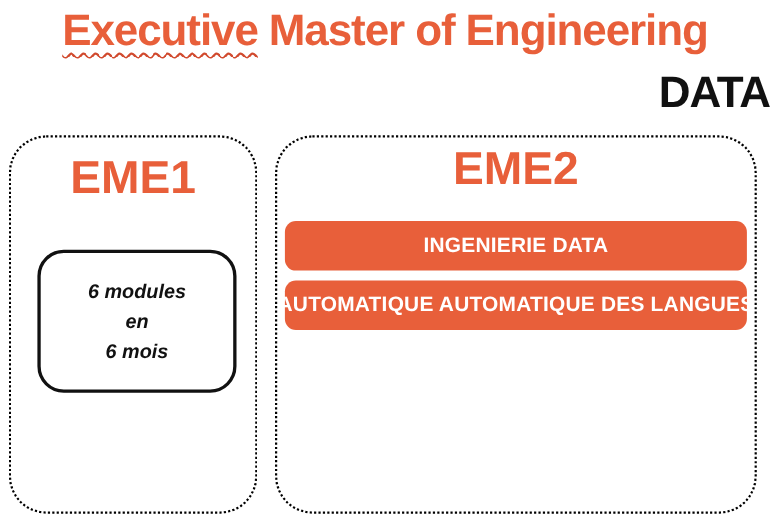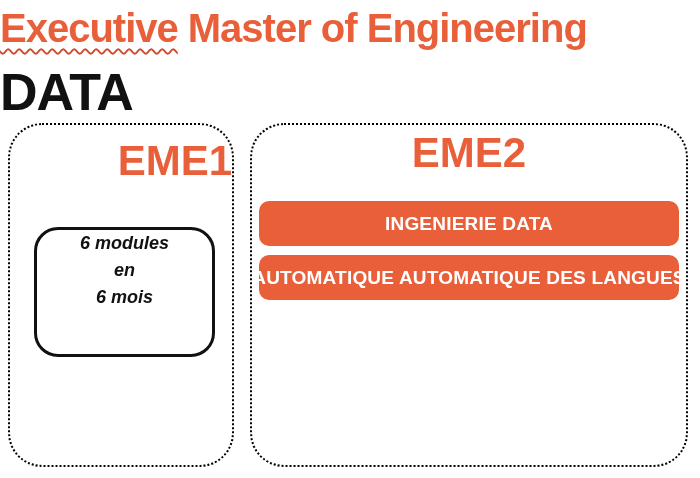--- a/index.html
+++ b/index.html
@@ -8,73 +8,74 @@
     width: 700px; height: 478px;
     position: relative; overflow: hidden;
     font-family: "Liberation Sans", sans-serif;
     color: #111111;
   }
   .slide { position: absolute; inset: 0; background: #ffffff; }
 
   
   .main-title {
     position: absolute; top: 6px; left: 0; width: 100%;
+    text-align: center;
     font-size: 40px; font-weight: bold; letter-spacing: -1px;
     color: #E85F3A;
     white-space: nowrap;
   }
   .main-title .squiggle {
     text-decoration: underline;
     text-decoration-style: wavy;
     text-decoration-color: #D14A2E;
     text-decoration-thickness: 2px;
     text-underline-offset: 6px;
   }
   .main-title .title-rest { margin-left: 10px; }
   .sub-title {
     position: absolute; top: 62px; left: 0; width: 100%;
-    text-align: left;
-    font-size: 52px; font-weight: bold; letter-spacing: -1px;
+    text-align: right;
+    font-size: 40px; font-weight: bold; letter-spacing: -1px;
     color: #111111;
   }
 
   
   .panel {
     position: absolute;
     border: 2px dotted #000000;
     border-radius: 34px;
     background: #ffffff;
   }
   .panel-eme1 { left: 8px;   top: 123px; width: 226px; height: 344px; }
   .panel-eme2 { left: 250px; top: 123px; width: 438px; height: 344px; }
 
   .panel-title {
     text-align: center;
     font-size: 42px; font-weight: bold;
     color: #E85F3A;
     line-height: 1.05;
   }
-  .panel-eme1 .panel-title { padding-top: 14px; text-align: right; }
+  .panel-eme1 .panel-title { padding-top: 14px; }
   .panel-eme2 .panel-title { padding-top: 6px; }
 
   .panel-subtitle {
     text-align: center;
     font-size: 29px; font-weight: bold; font-style: italic;
     color: #111111;
     margin-top: 1px;
   }
 
   
   .duration-box-eme1 {
     position: absolute; left: 24px; top: 102px;
     width: 181px; height: 130px;
     border: 3px solid #111111;
     border-radius: 24px;
     display: flex; flex-direction: column;
-    align-items: center; 
+    align-items: center; justify-content: center;
     font-size: 18px; font-weight: bold; font-style: italic;
     line-height: 27px;
     background: #ffffff;
   }
 
   
   .bars {
     position: absolute; left: 7px; right: 7px; top: 76px;
     display: flex; flex-direction: column;
   }

